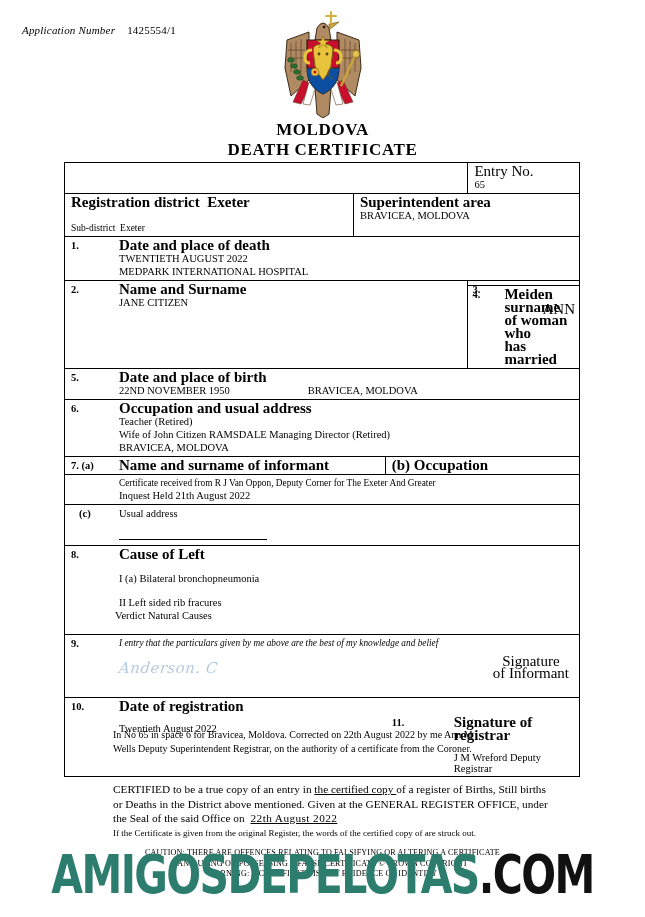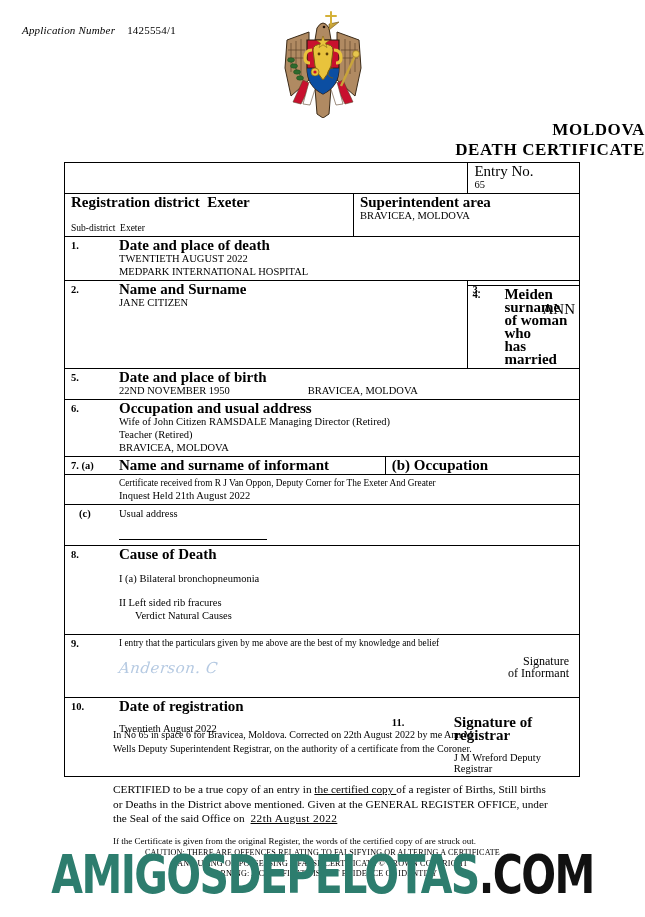--- a/index.html
+++ b/index.html
@@ -38,21 +38,21 @@
     top: 10px;
     width: 88px;
     height: 108px;
   }
 
   #title-block {
     position: absolute;
     left: 0;
     top: 120px;
     width: 645px;
-    text-align: right;
+    text-align: center;
   }
   #title-block .t1 {
     font-weight: bold;
     font-size: 17px;
     letter-spacing: .6px;
     line-height: 20px;
   }
   #title-block .t2 {
     font-weight: bold;
     font-size: 17px;
@@ -160,32 +160,32 @@
     border-bottom: 1.2px solid #000;
     height: 15px;
     margin-left: 48px;
     margin-top: 4px;
   }
 
   
   #row-8 .c-left { width: 516px; min-height: 88px; }
   .cod-line { margin-left: 48px; font-size: 10.5px; line-height: 13px; }
   .cod-gap { height: 11px; }
-  .cod-indent { margin-left: 64px; }
+  .cod-indent { margin-left: 44px; }
 
   
   #row-9 .c-left { width: 516px; min-height: 62px; }
-  #row-9 .stmt { margin-left: 48px; font-size: 9.3px; line-height: 12px; }
+  #row-9 .stmt { margin-left: 48px; font-size: 9.3px; line-height: 12px; font-style: italic; }
   #sig-informant {
     position: absolute;
     right: 10px;
     top: 20px;
-    font-size: 12px;
+    font-size: 15px;
     line-height: 12px;
-    text-align: right;
+    text-align: center;
   }
   #signature-mark {
     margin-left: 48px;
     margin-top: 10px;
     font-family: "DejaVu Serif", serif;
     font-style: italic;
     font-size: 15px;
     color: #a8c0dd;
     letter-spacing: .5px;
     transform: skewX(-6deg);
@@ -219,21 +219,21 @@
   }
   #certified .u { text-decoration: underline; margin-top: 28px; }
   #certified .dateline {
     text-decoration: underline;
     margin-left: 6px;
     letter-spacing: .4px;
   }
   #certified .fine {
     font-size: 9px;
     line-height: 12px;
-    margin-top: 9px;
+    margin-top: 1px;
   }
 
   #caution {
     position: absolute;
     left: 0;
     top: 848px;
     width: 645px;
     text-align: center;
     font-size: 8.1px;
     line-height: 10.5px;
@@ -403,22 +403,22 @@
         <div class="val"><span>22ND NOVEMBER 1950</span><span class="place">BRAVICEA, MOLDOVA</span></div>
       </div>
     </div>
   </div>
 
   <div class="row" id="row-6">
     <div class="cell c-left">
       <span class="num">6.</span>
       <div class="body-in">
         <div class="lbl">Occupation and usual address</div>
+        <div class="val">Teacher (Retired)</div>
         <div class="val">Wife of John Citizen RAMSDALE Managing Director (Retired)</div>
-        <div class="val">Teacher (Retired)</div>
         <div class="val">BRAVICEA, MOLDOVA</div>
       </div>
     </div>
   </div>
 
   <div class="row" id="row-7a">
     <div class="cell c-left vb">
       <span class="num">7. (a)</span>
       <div class="body-in">
         <div class="lbl">Name and surname of informant</div>
@@ -444,21 +444,21 @@
         <div class="val">Usual address</div>
       </div>
       <div class="addr-line"></div>
     </div>
   </div>
 
   <div class="row" id="row-8">
     <div class="cell c-left">
       <span class="num">8.</span>
       <div class="body-in">
-        <div class="lbl">Cause of Death</div>
+        <div class="lbl">Cause of Left</div>
       </div>
       <div class="cod-gap"></div>
       <div class="cod-line">I (a)  Bilateral bronchopneumonia</div>
       <div class="cod-gap"></div>
       <div class="cod-line">II  Left sided rib fracures</div>
       <div class="cod-line cod-indent">Verdict Natural Causes</div>
     </div>
   </div>
 
   <div class="row" id="row-9">

